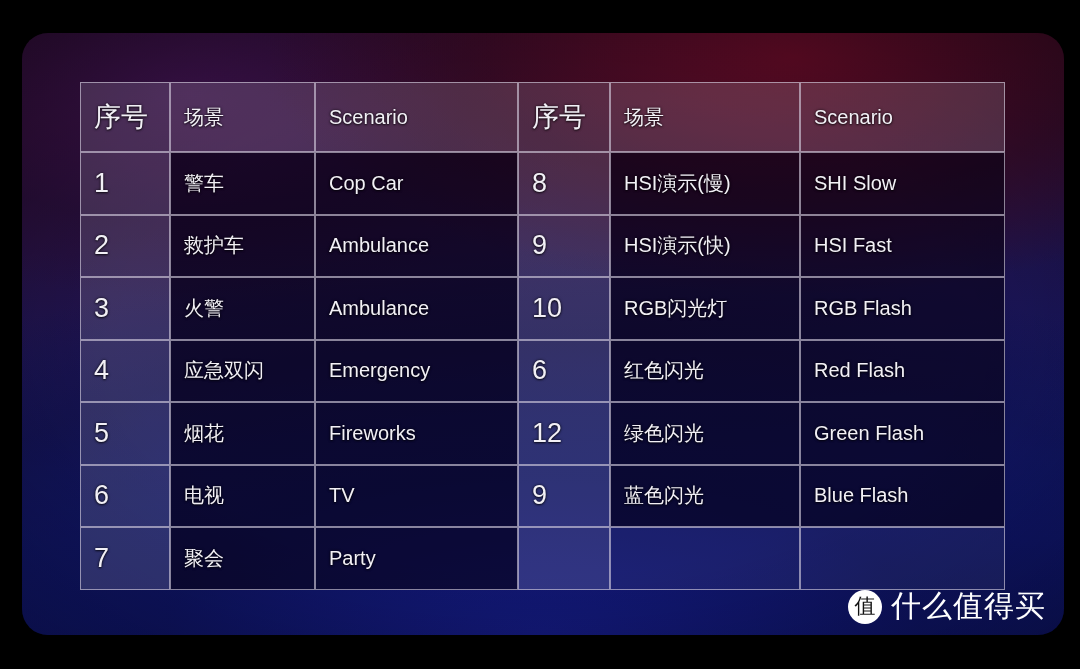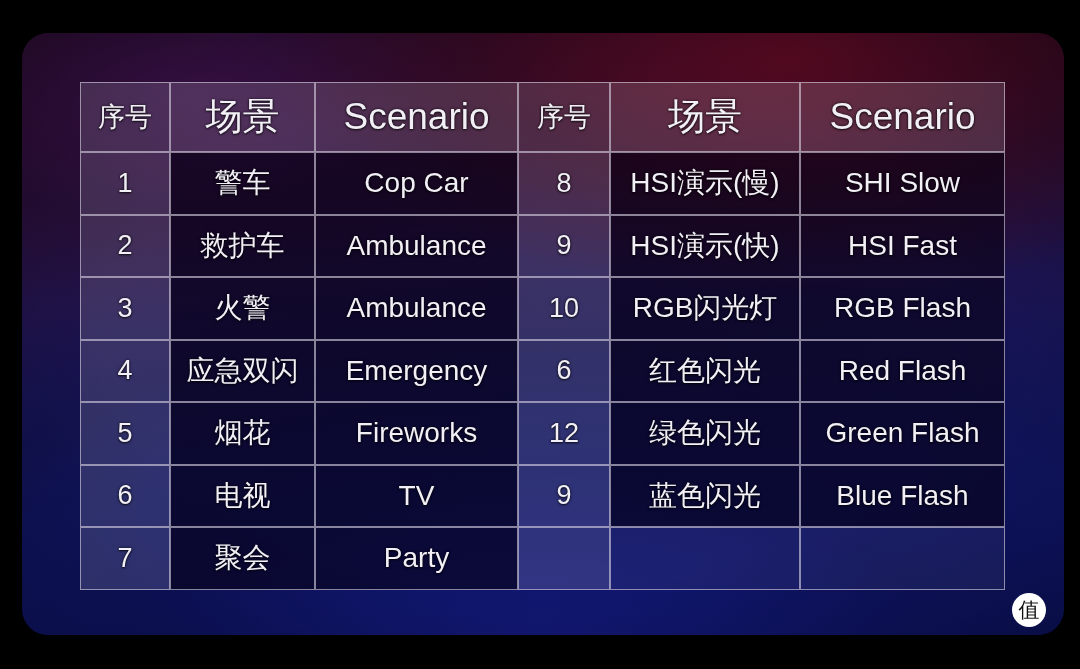--- a/index.html
+++ b/index.html
@@ -47,45 +47,45 @@
     left:58px; top:49px;
     width:925px; height:507px;
     border-collapse:separate;
     border-spacing:0;
     table-layout:fixed;
     z-index:3;
   }
 
   #scene-table td, #scene-table th {
     border:1px solid rgba(214,208,225,0.62);
-    text-align:center;
+    text-align:left;
     vertical-align:middle;
     color:#f2f0f6;
     font-weight:400;
     text-shadow:0 0 3px rgba(0,0,0,0.75), 0 1px 2px rgba(0,0,0,0.6);
-    padding:4px;
+    padding:13px;
     white-space:nowrap;
   }
 
   
   .c-idx { width:90px; }
   .c-zh  { width:145px; }
   .c-en  { width:203px; }
   .c-idx2{ width:92px; }
   .c-zh2 { width:190px; }
   .c-en2 { width:205px; }
 
-  thead th { height:70px; font-size:37px; background:rgba(236,226,245,0.16); }
+  thead th { height:70px; font-size:20px; background:rgba(236,226,245,0.16); }
   tbody td { height:62.5px; }
 
   
   td.idx, th.idx { background:rgba(225,216,240,0.155); font-size:27px; }
 
   
-  td.txt { background:rgba(8,2,20,0.58); font-size:28px; }
+  td.txt { background:rgba(8,2,20,0.58); font-size:20px; }
 
   
   td.empty { background:rgba(225,216,240,0.06); }
   td.empty.idx { background:rgba(225,216,240,0.155); }
 
   
   #watermark {
     position:absolute;
     right:18px; bottom:8px;
     display:flex; align-items:center; gap:9px;
@@ -184,15 +184,16 @@
           <td class="txt">Party</td>
           <td class="empty idx"></td>
           <td class="empty "></td>
           <td class="empty "></td>
         </tr>
       </tbody>
   </table>
 
   <div id="watermark">
     <div id="wm-badge">值</div>
+    <div id="wm-text">什么值得买</div>
   </div>
 
 </div>
 
 </body></html>

